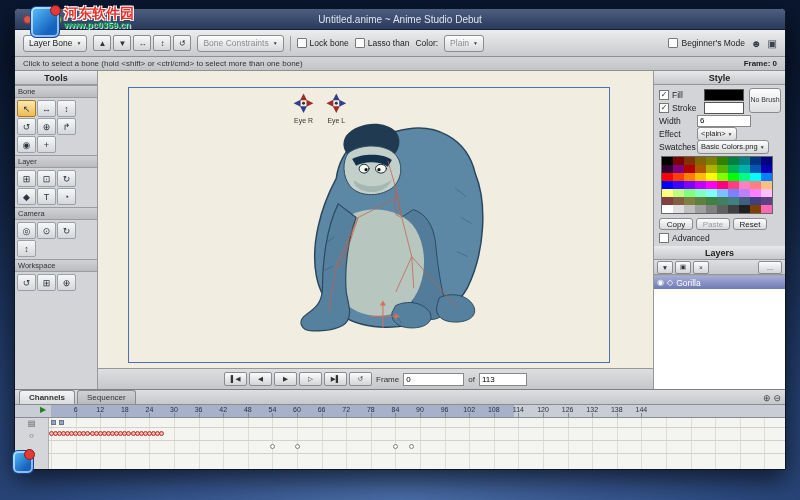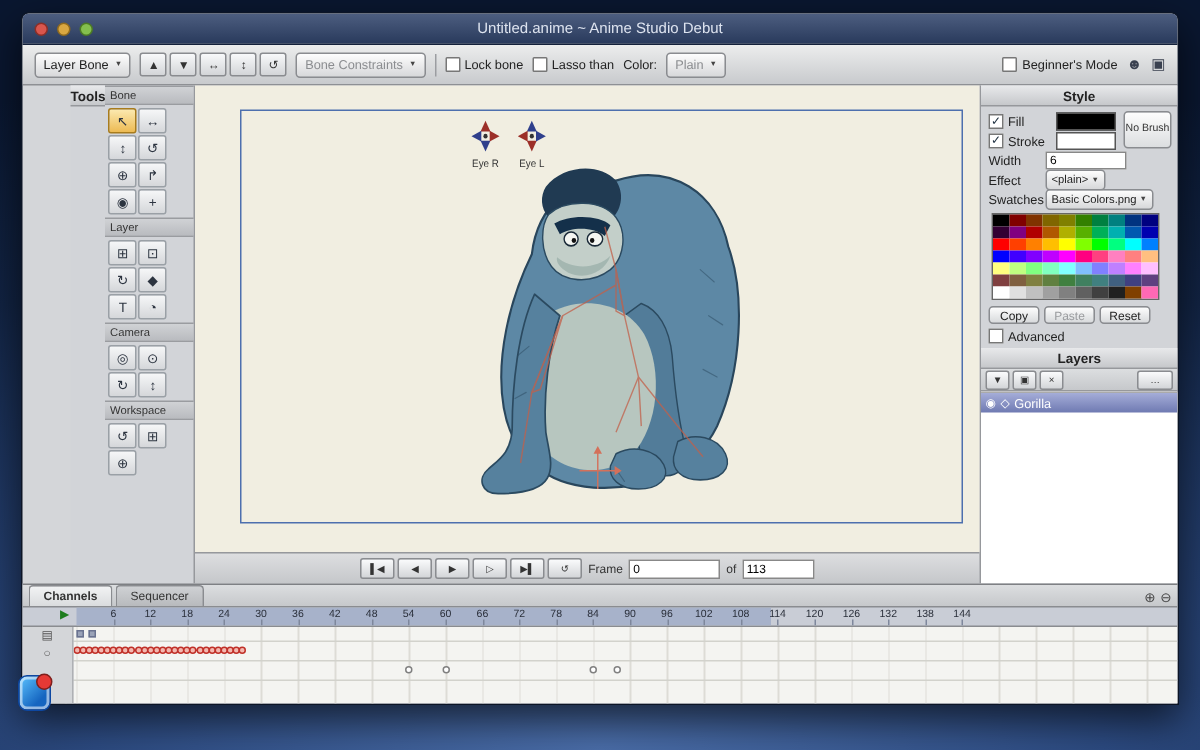--- a/index.html
+++ b/index.html
@@ -32,21 +32,21 @@
   .cb{display:inline-flex;align-items:center;gap:3px;white-space:nowrap;}
   .cb .box{width:8px;height:8px;background:#fff;border:1px solid #777;border-radius:1px;display:inline-block;}
   .spacer{flex:1;}
   .tb-ico{font-size:10px;color:#3a4150;}
   
   .hintbar{height:13px;flex:0 0 13px;display:flex;align-items:center;justify-content:space-between;padding:0 8px;
     background:linear-gradient(#d2d4d7,#c2c4c7);border-bottom:1px solid #8e9094;font-size:8px;color:#333;}
   .frame-indicator{font-weight:bold;color:#222;}
   
   .main{flex:1;display:flex;min-height:0;}
-  .tools-panel{width:82px;flex:0 0 82px;background:#d2d4d8;border-right:1px solid #96989c;display:flex;flex-direction:row;margin-left:32px;}
+  .tools-panel{width:82px;flex:0 0 82px;background:#d2d4d8;border-right:1px solid #96989c;display:flex;flex-direction:column;}
   .panel-title{height:13px;flex:0 0 13px;display:flex;align-items:center;justify-content:center;
     background:linear-gradient(#e8e9eb,#c6c8cb);border-bottom:1px solid #96989c;
     font-size:9px;font-weight:bold;color:#222;}
   .tool-sec-label{height:11px;line-height:11px;padding-left:3px;font-size:7.5px;color:#333;
     background:linear-gradient(#d0d2d5,#b9bbbf);border-top:1px solid #9a9ca0;border-bottom:1px solid #9a9ca0;}
   .tool-grid{display:flex;flex-wrap:wrap;gap:1px;padding:2px;}
   .tool-btn{display:inline-flex;align-items:center;justify-content:center;width:17px;height:15px;
     background:linear-gradient(#f6f7f8,#d5d7da);border:1px solid #9aa0a6;border-radius:2px;font-size:9px;color:#2c3440;}
   .tool-btn.selected{background:linear-gradient(#fbe9b0,#edbb54);border-color:#a87c1e;}
   .center{flex:1;display:flex;flex-direction:column;min-width:0;}
@@ -132,20 +132,27 @@
   .wm-text{display:flex;flex-direction:column;line-height:1.05;}
   .wm-name{font-size:14px;font-weight:bold;color:#e8302a;
     text-shadow:1px 1px 0 #fff,-1px -1px 0 #fff,1px -1px 0 #fff,-1px 1px 0 #fff;}
   .wm-url{font-size:9px;font-weight:bold;color:#00a04e;text-shadow:1px 1px 0 rgba(255,255,255,.8);}
 </style>
 </head>
 <body>
 
 <div class="desktop">
 
+  <div class="watermark">
+    <span class="wm-icon"></span>
+    <span class="wm-text">
+      <span class="wm-name">河东软件园</span>
+      <span class="wm-url">www.pc0359.cn</span>
+    </span>
+  </div>
   <span class="wm-icon small"></span>
 
   <div class="window">
 
     <div class="titlebar">
       <span class="lights">
         <span class="light red"></span>
         <span class="light yellow"></span>
         <span class="light green"></span>
       </span>
@@ -184,20 +191,24 @@
       </span>
       <span class="spacer"></span>
       <label class="cb">
         <span class="box"></span>
         <span>Beginner's Mode</span>
       </label>
       <span class="tb-ico">☻</span>
       <span class="tb-ico">▣</span>
     </div>
 
+    <div class="hintbar">
+      <span>Click to select a bone (hold &lt;shift&gt; or &lt;ctrl/cmd&gt; to select more than one bone)</span>
+      <span class="frame-indicator">Frame: 0</span>
+    </div>
 
     <div class="main">
 
       <div class="tools-panel">
         <div class="panel-title">Tools</div>
         <div>
             <div class="tool-sec-label">Bone</div>
             <div class="tool-grid">
               <span class="tool-btn selected">↖</span>
               <span class="tool-btn">↔</span>

